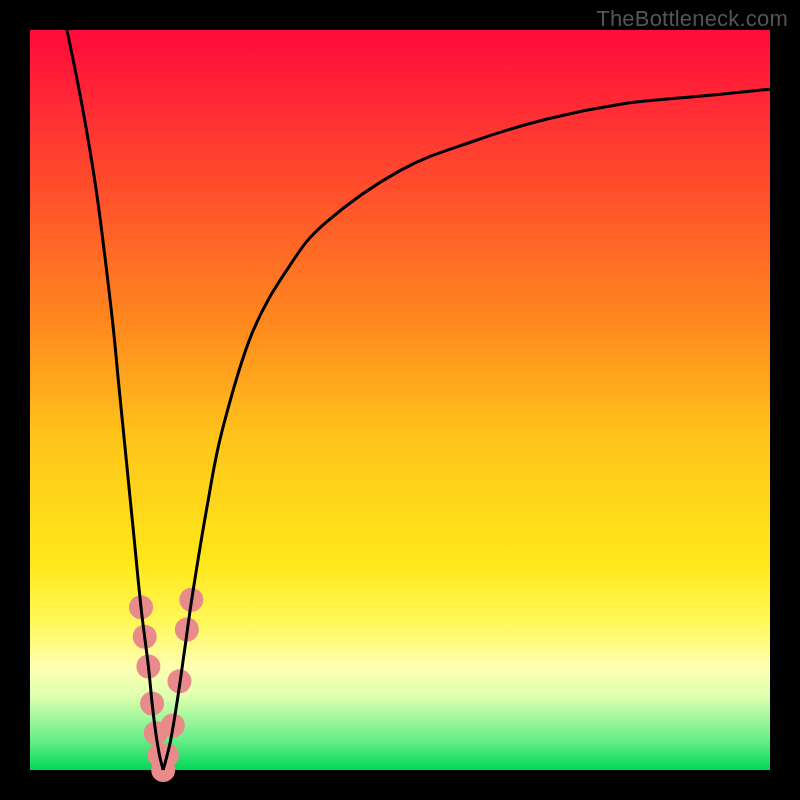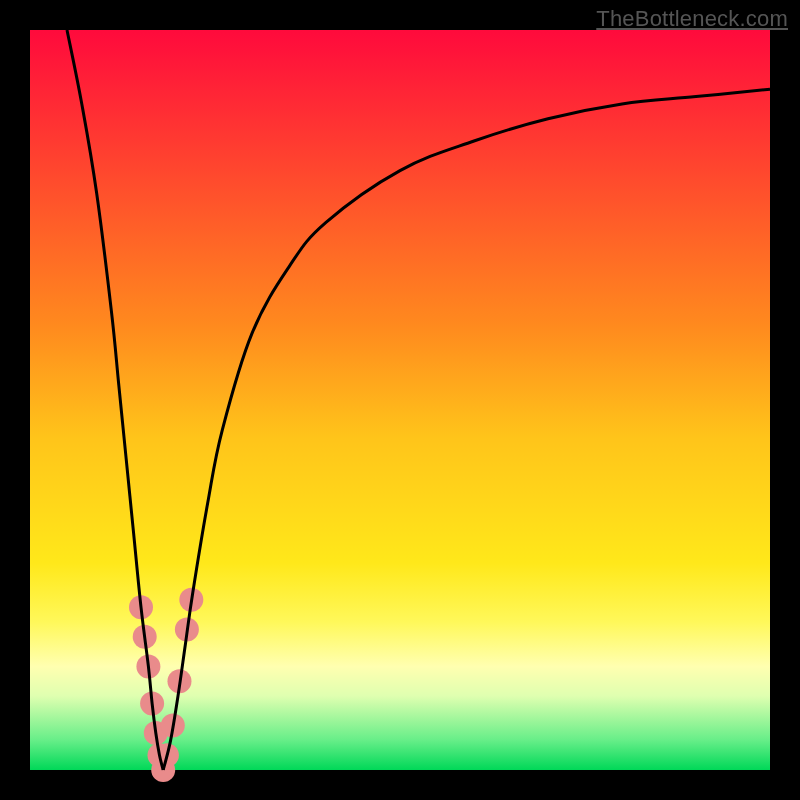--- a/index.html
+++ b/index.html
@@ -31,21 +31,20 @@
   }
   .watermark {
     position: absolute;
     top: 6px;
     right: 12px;
     color: #555;
     font-size: 22px;
     font-weight: 500;
     letter-spacing: 0.2px;
     user-select: none;
-    text-decoration: underline;
   }
   svg.curves {
     position: absolute;
     left: 0; top: 0;
     width: 100%;
     height: 100%;
     overflow: visible;
   }
 </style>
 </head>

